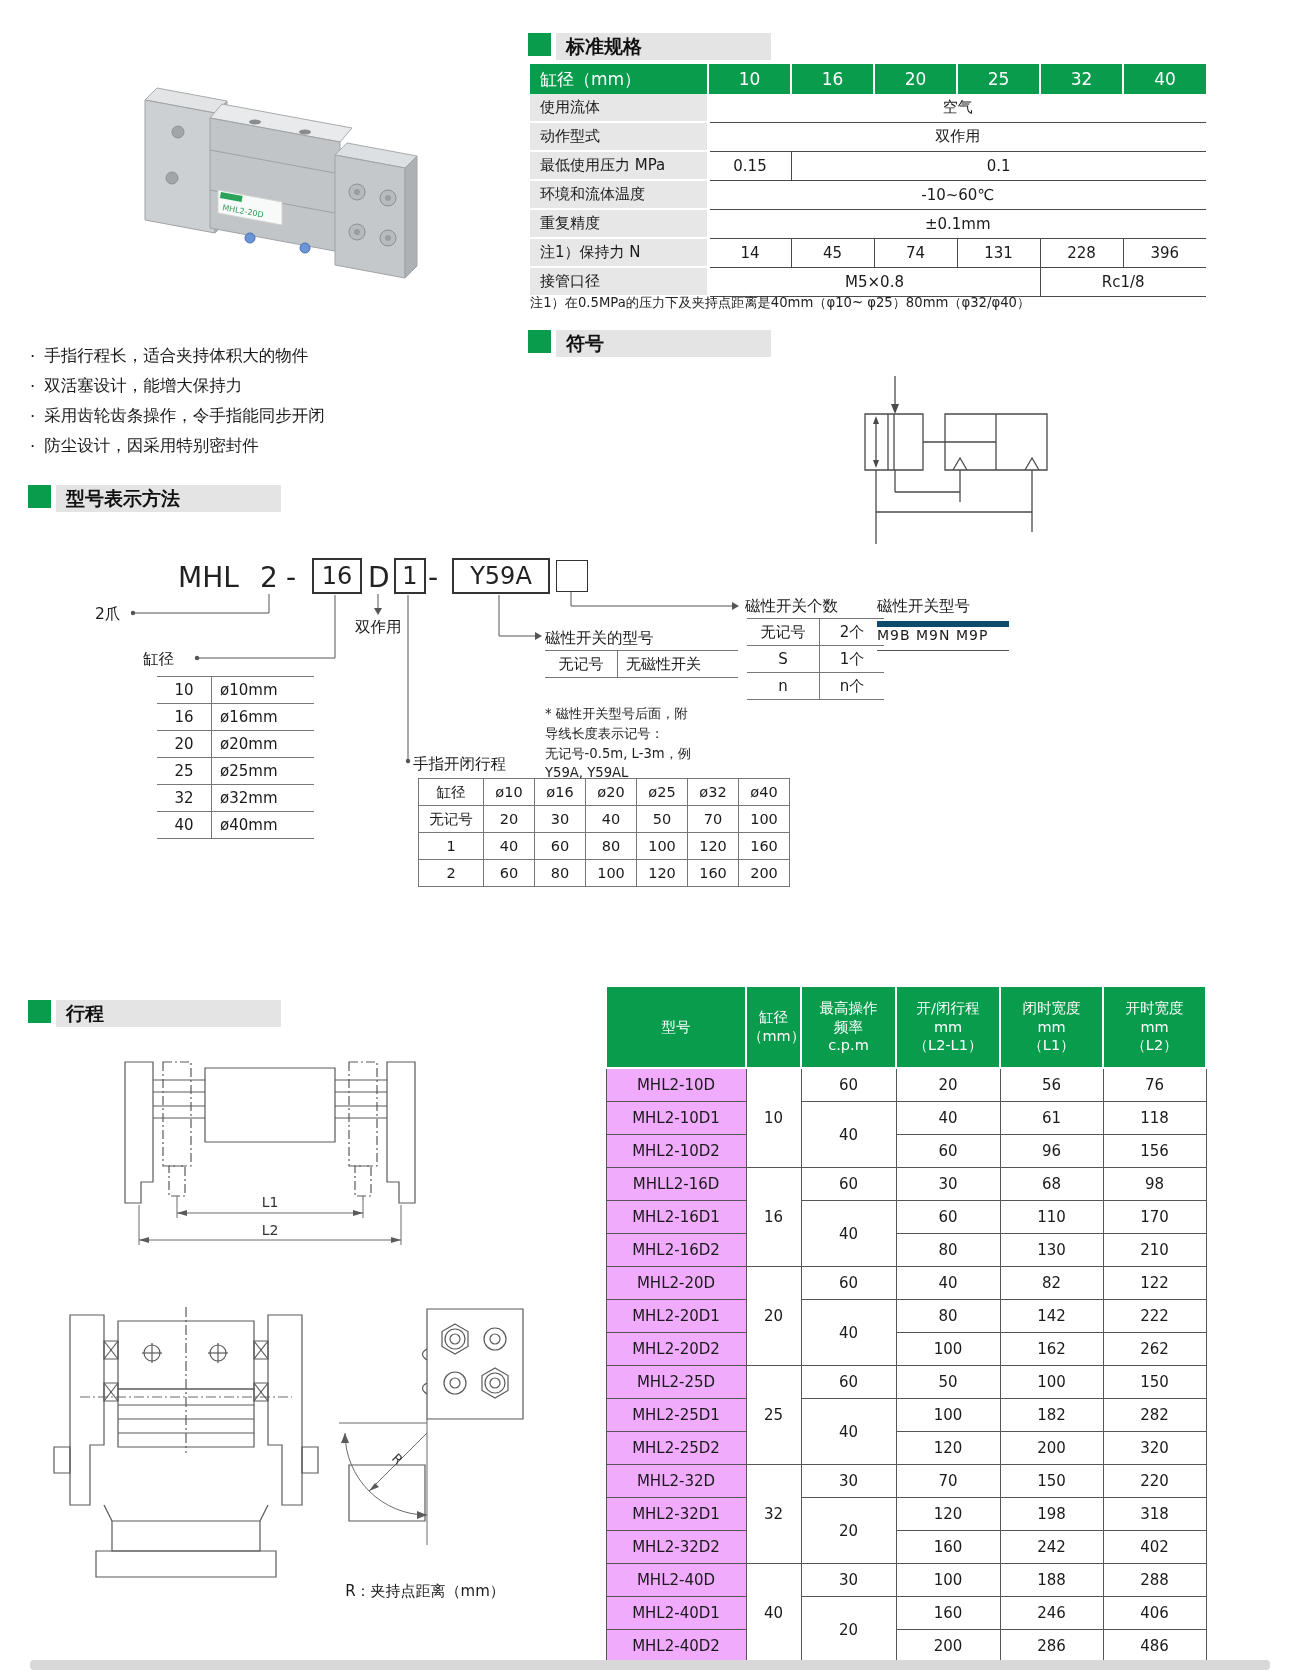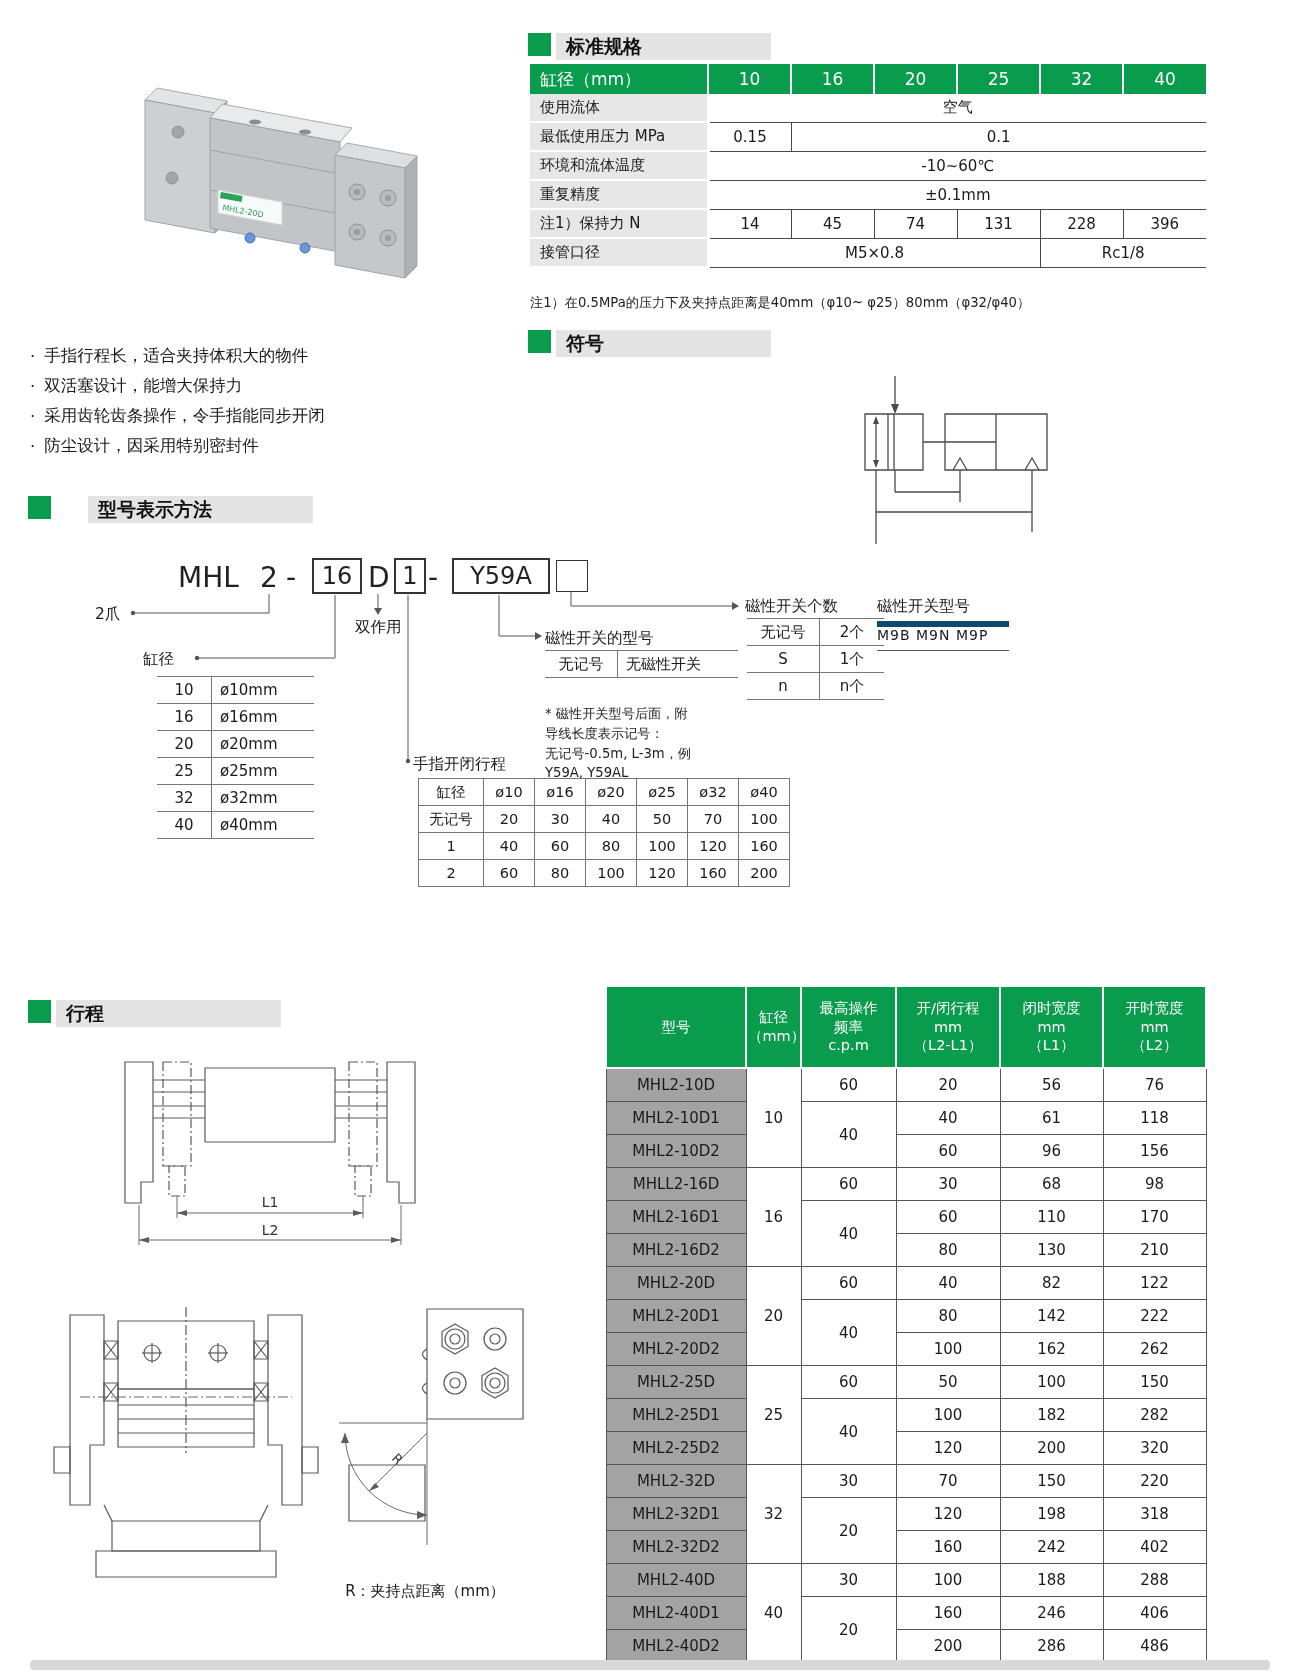--- a/index.html
+++ b/index.html
@@ -35,21 +35,21 @@
   .sw-note{font-size:13.2px;line-height:1.5;white-space:pre-line;color:#222;}
   .sw-type-head{font-size:15.5px;border-bottom:6px solid #0c4a6e;padding-bottom:4px;width:132px;}
   .sw-type-val{font-size:14px;border-bottom:1px solid #555;padding:5px 0 7px 0;width:132px;letter-spacing:1px;}
   .fs-table{border-collapse:collapse;font-size:14.5px;text-align:center;}
   .fs-table td{border:1px solid #777;height:24px;}
   
   .stk-table{border-collapse:collapse;table-layout:fixed;width:600px;font-size:15px;text-align:center;}
   .stk-table th{background:#089c4c;color:#fff;font-weight:normal;font-size:14.5px;
                 border:2px solid #fff;white-space:pre-line;height:78px;line-height:1.3;vertical-align:middle;}
   .stk-table td{border:1px solid #555;height:30px;}
-  .stk-table .model{background:#a3a3a3;}
+  .stk-table .model{background:#f0abfc;}
   .cap{font-size:15px;color:#1a1a1a;}
   svg{display:block;}
   .draw line,.draw path,.draw rect,.draw circle,.draw polyline,.draw polygon{vector-effect:non-scaling-stroke;}
 </style>
 </head>
 <body>
 
 <div id="page">
 
   <svg class="abs" style="left:100px;top:40px;" width="330" height="250" viewBox="0 0 330 250">
@@ -103,20 +103,24 @@
       <th>10</th>
       <th>16</th>
       <th>20</th>
       <th>25</th>
       <th>32</th>
       <th>40</th>
     </tr>
     <tr>
       <td class="lbl">使用流体</td>
       <td class="val" colspan="6">空气</td>
+    </tr>
+    <tr>
+      <td class="lbl">动作型式</td>
+      <td class="val" colspan="6">双作用</td>
     </tr>
     <tr>
       <td class="lbl">最低使用压力 MPa</td>
       <td class="val">0.15</td>
       <td class="val vl" colspan="5">0.1</td>
     </tr>
     <tr>
       <td class="lbl">环境和流体温度</td>
       <td class="val" colspan="6">-10~60℃</td>
     </tr>
@@ -180,21 +184,21 @@
     <polyline points="183,108 190,96 197,108"></polyline>
     <polyline points="255,108 262,96 269,108"></polyline>
     <line x1="190" y1="108" x2="190" y2="140"></line>
     <line x1="125" y1="108" x2="125" y2="130"></line>
     <line x1="125" y1="130" x2="190" y2="130"></line>
     <line x1="106" y1="108" x2="106" y2="182"></line>
     <line x1="106" y1="150" x2="262" y2="150"></line>
     <line x1="262" y1="108" x2="262" y2="170"></line>
   </svg>
 
-  <div class="abs sec-header" style="left:28px;top:496px;gap:32px;">
+  <div class="abs sec-header" style="left:28px;top:485px;">
     <span class="sec-sq"></span>
     <span class="sec-bar" style="width:215px;">型号表示方法</span>
   </div>
 
   <svg class="abs" style="left:0;top:545px;pointer-events:none;" width="1300" height="400" viewBox="0 0 1300 400" fill="none" stroke="#555" stroke-width="1">
 
     <polyline points="269,49 269,68 133,68"></polyline>
       <circle cx="133" cy="68" r="2.2" fill="#555" stroke="none"></circle>
 
     <line x1="378" y1="49" x2="378" y2="64"></line>

